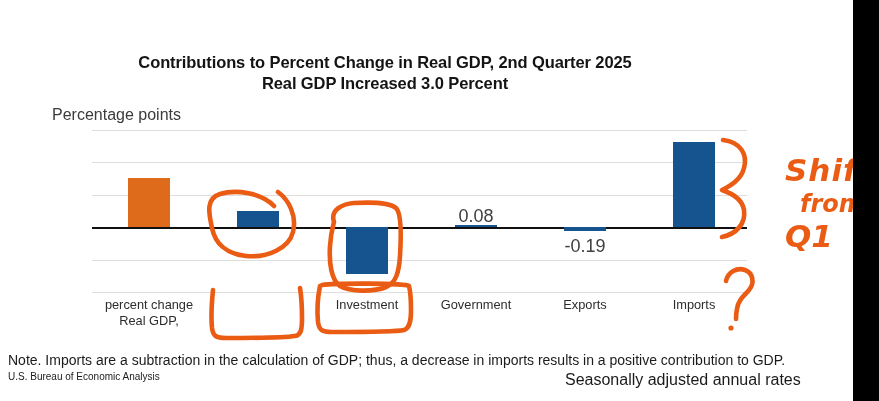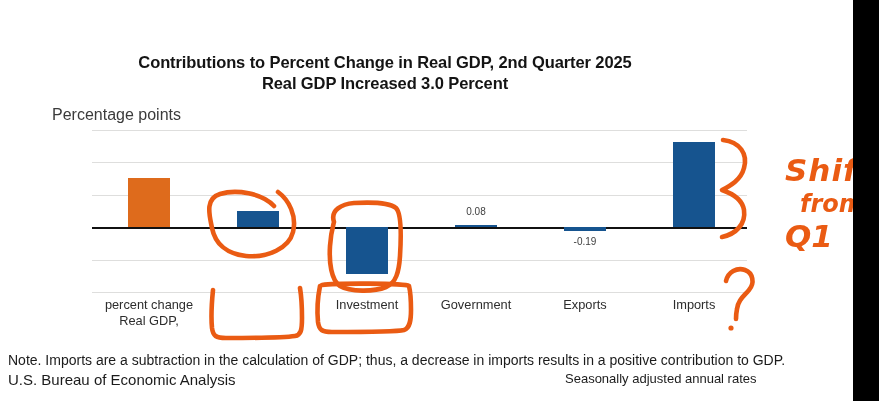--- a/index.html
+++ b/index.html
@@ -61,21 +61,21 @@
   }
   .ylabs{position:absolute;left:36px;top:130px;width:52px;height:162px;}
 
   
   .bar{position:absolute;}
   .bar.orange{background:#DE6B1C;}
   .bar.blue{background:#16548F;}
 
   .dlabel{
     position:absolute;
-    font-size:10px;color:#404040;
+    font-size:18px;color:#404040;
     text-align:center;white-space:nowrap;
     transform:translateX(-50%);
   }
 
   
   .cats{
     position:absolute;left:92px;top:297px;width:655px;height:46px;
   }
   .cat{
     position:absolute;
@@ -86,25 +86,25 @@
     white-space:nowrap;
   }
 
   
   .note{
     position:absolute;left:8px;top:352px;
     font-size:14px;color:#1b1b1b;
   }
   .src{
     position:absolute;left:8px;top:371px;
-    font-size:15px;color:#1b1b1b;
+    font-size:10px;color:#1b1b1b;
   }
   .rate{
     position:absolute;left:565px;top:371px;
-    font-size:13px;color:#1b1b1b;
+    font-size:16px;color:#1b1b1b;
   }
 
   
   .ink{
     position:absolute;left:0;top:0;width:879px;height:401px;
     pointer-events:none;
   }
   .hand{
     position:absolute;
     color:#EA5B13;

